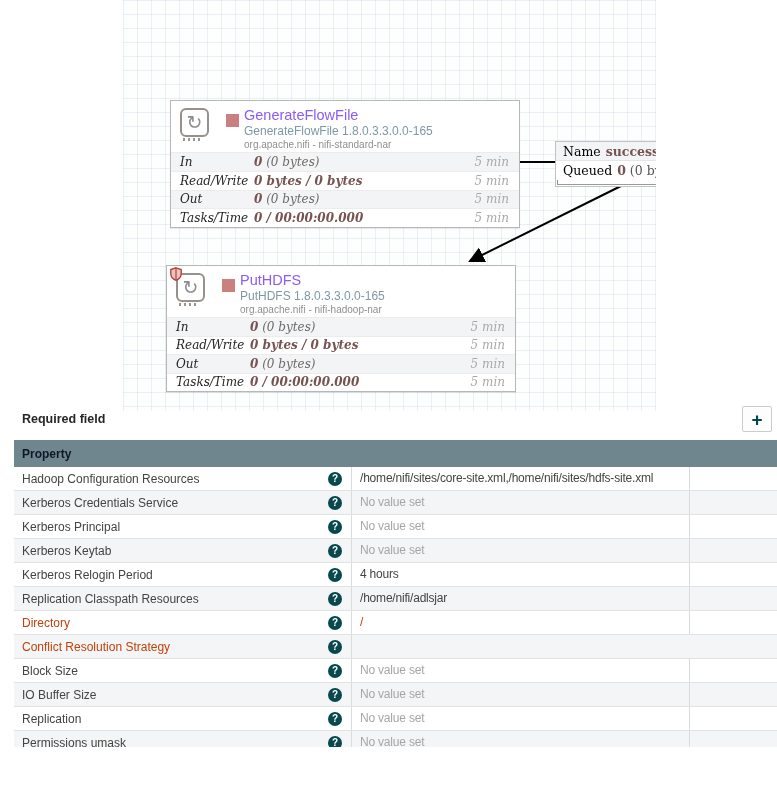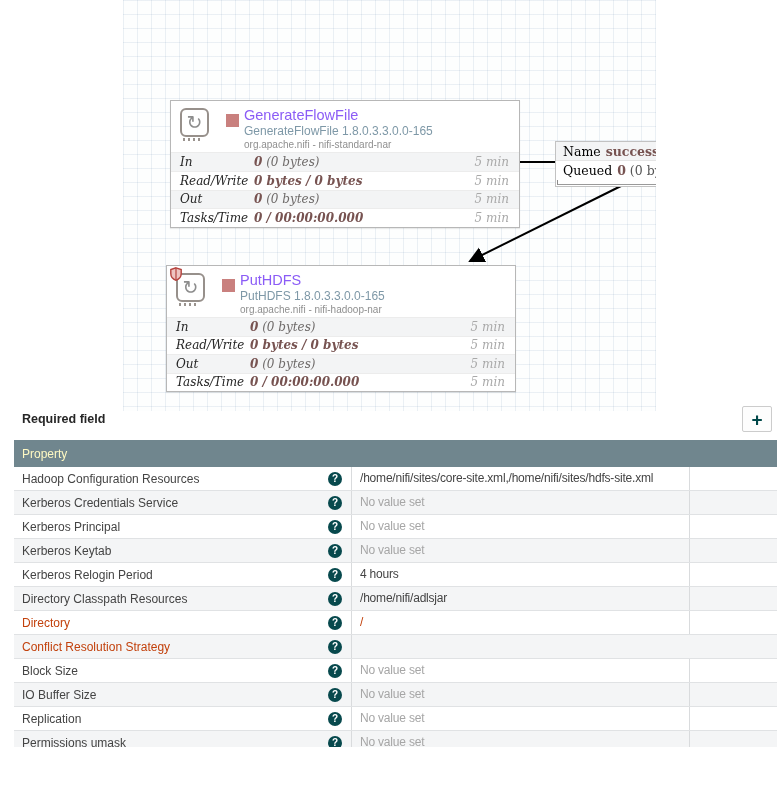--- a/index.html
+++ b/index.html
@@ -65,21 +65,21 @@
 
   
   .required-note { position:absolute; left:22px; top:412px; font-size:12.5px; font-weight:bold; color:#262626; }
   .add-btn {
     position:absolute; left:742px; top:406px; width:30px; height:26px;
     background:#fdfdfd; border:1px solid #cccccc; border-radius:2px;
     color:#004849; font-size:19px; font-weight:bold; line-height:23px; text-align:center; cursor:pointer;
   }
   .props { position:absolute; left:14px; top:440px; width:763px; height:307px; overflow:hidden; font-size:12px; }
   .props-header { display:grid; grid-template-columns:338px 338px 1fr; height:27px;
-    background:#70868e; color:#fef9c3; font-weight:normal; align-items:center; }
+    background:#70868e; color:#0f172a; font-weight:bold; align-items:center; }
   .props-header div { padding-left:8px; }
   .prop-row { display:grid; grid-template-columns:338px 338px 1fr; height:24px; align-items:center;
     border-bottom:1px solid #e0e2e4; color:#444; }
   .prop-row.alt { background:#f4f5f6; }
   .prop-name-cell { display:flex; align-items:center; justify-content:space-between;
     padding-left:8px; height:100%; border-right:1px solid #d9dbdd; }
   .prop-value { padding-left:8px; height:100%; line-height:23px; border-right:1px solid #d9dbdd;
     white-space:nowrap; overflow:hidden; letter-spacing:-0.2px; }
   .prop-row.bold .prop-name, .prop-row.bold .prop-value { font-weight:normal; color:#c2410c; }
   .prop-row.no-value .prop-value { color:#a6a6a6; }
@@ -248,21 +248,21 @@
           <div class="prop-name-cell">
             <span class="prop-name">Kerberos Relogin Period</span>
             <span class="help-icon">?</span>
           </div>
           <div class="prop-value">4 hours</div>
           <div class="prop-extra"></div>
         </div>
 
         <div class="prop-row alt">
           <div class="prop-name-cell">
-            <span class="prop-name">Directory Classpath Resources</span>
+            <span class="prop-name">Replication Classpath Resources</span>
             <span class="help-icon">?</span>
           </div>
           <div class="prop-value">/home/nifi/adlsjar</div>
           <div class="prop-extra"></div>
         </div>
 
         <div class="prop-row even bold">
           <div class="prop-name-cell">
             <span class="prop-name">Directory</span>
             <span class="help-icon">?</span>

